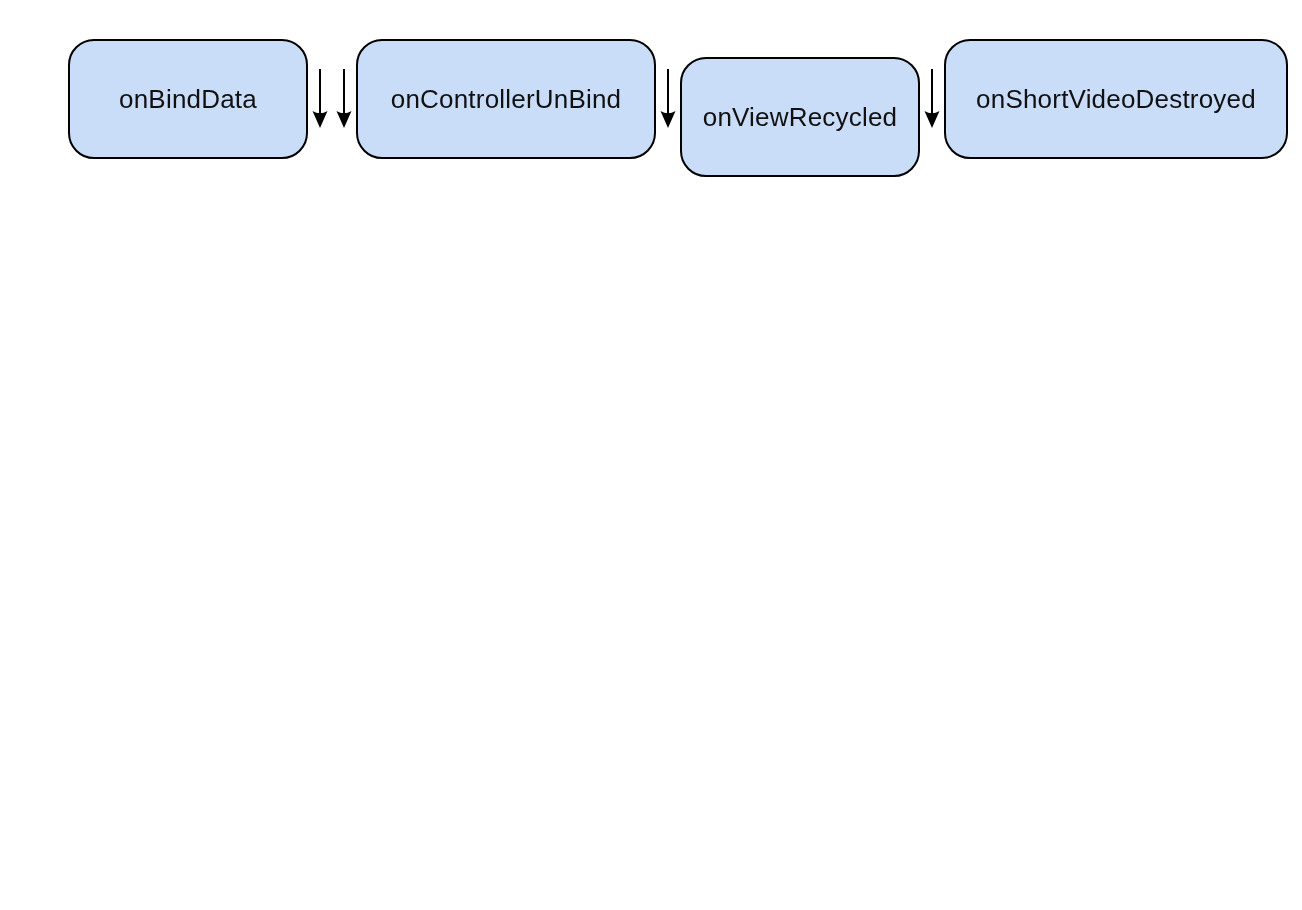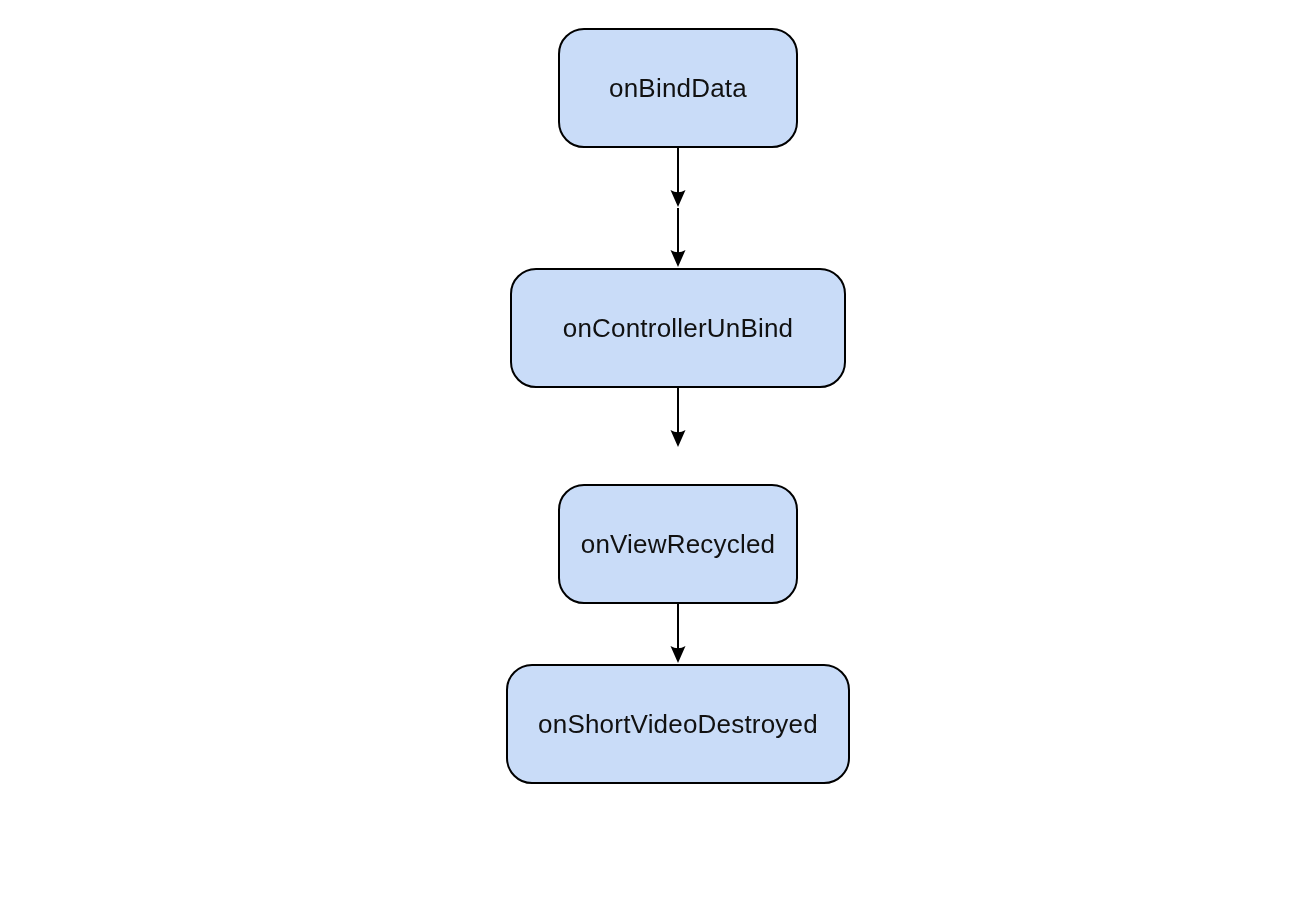--- a/index.html
+++ b/index.html
@@ -13,25 +13,24 @@
     font-family: "Liberation Sans", sans-serif;
     overflow: hidden;
   }
   .canvas {
     position: relative;
     width: 1302px;
     height: 910px;
   }
   .flow {
     position: absolute;
-    top: 28px;
+    top: 21px;
     left: 678px;
     transform: translateX(-50%);
     display: flex;
-    flex-direction: column;
     align-items: center;
   }
   .node {
     box-sizing: border-box;
     height: 120px;
     background: var(--node-fill, #c9dcf8);
     border: 2px solid var(--node-border, #000000);
     border-radius: 26px;
     display: flex;
     align-items: center;
@@ -40,21 +39,21 @@
   }
   .node-label {
     font-size: 26px;
     line-height: 1;
     color: var(--text, #111111);
     white-space: nowrap;
     letter-spacing: 0.2px;
   }
   .n1 { width: 240px; }
   .n2 { width: 296px; }
-  .n3 { width: 336px; }
+  .n3 { width: 300px; }
   .n4 { width: 240px; margin-top: 36px; }
   .n5 { width: 344px; }
   .arrow {
     display: block;
     flex: 0 0 auto;
   }
   .arrow line {
     stroke: var(--arrow, #000000);
     stroke-width: 2;
   }

